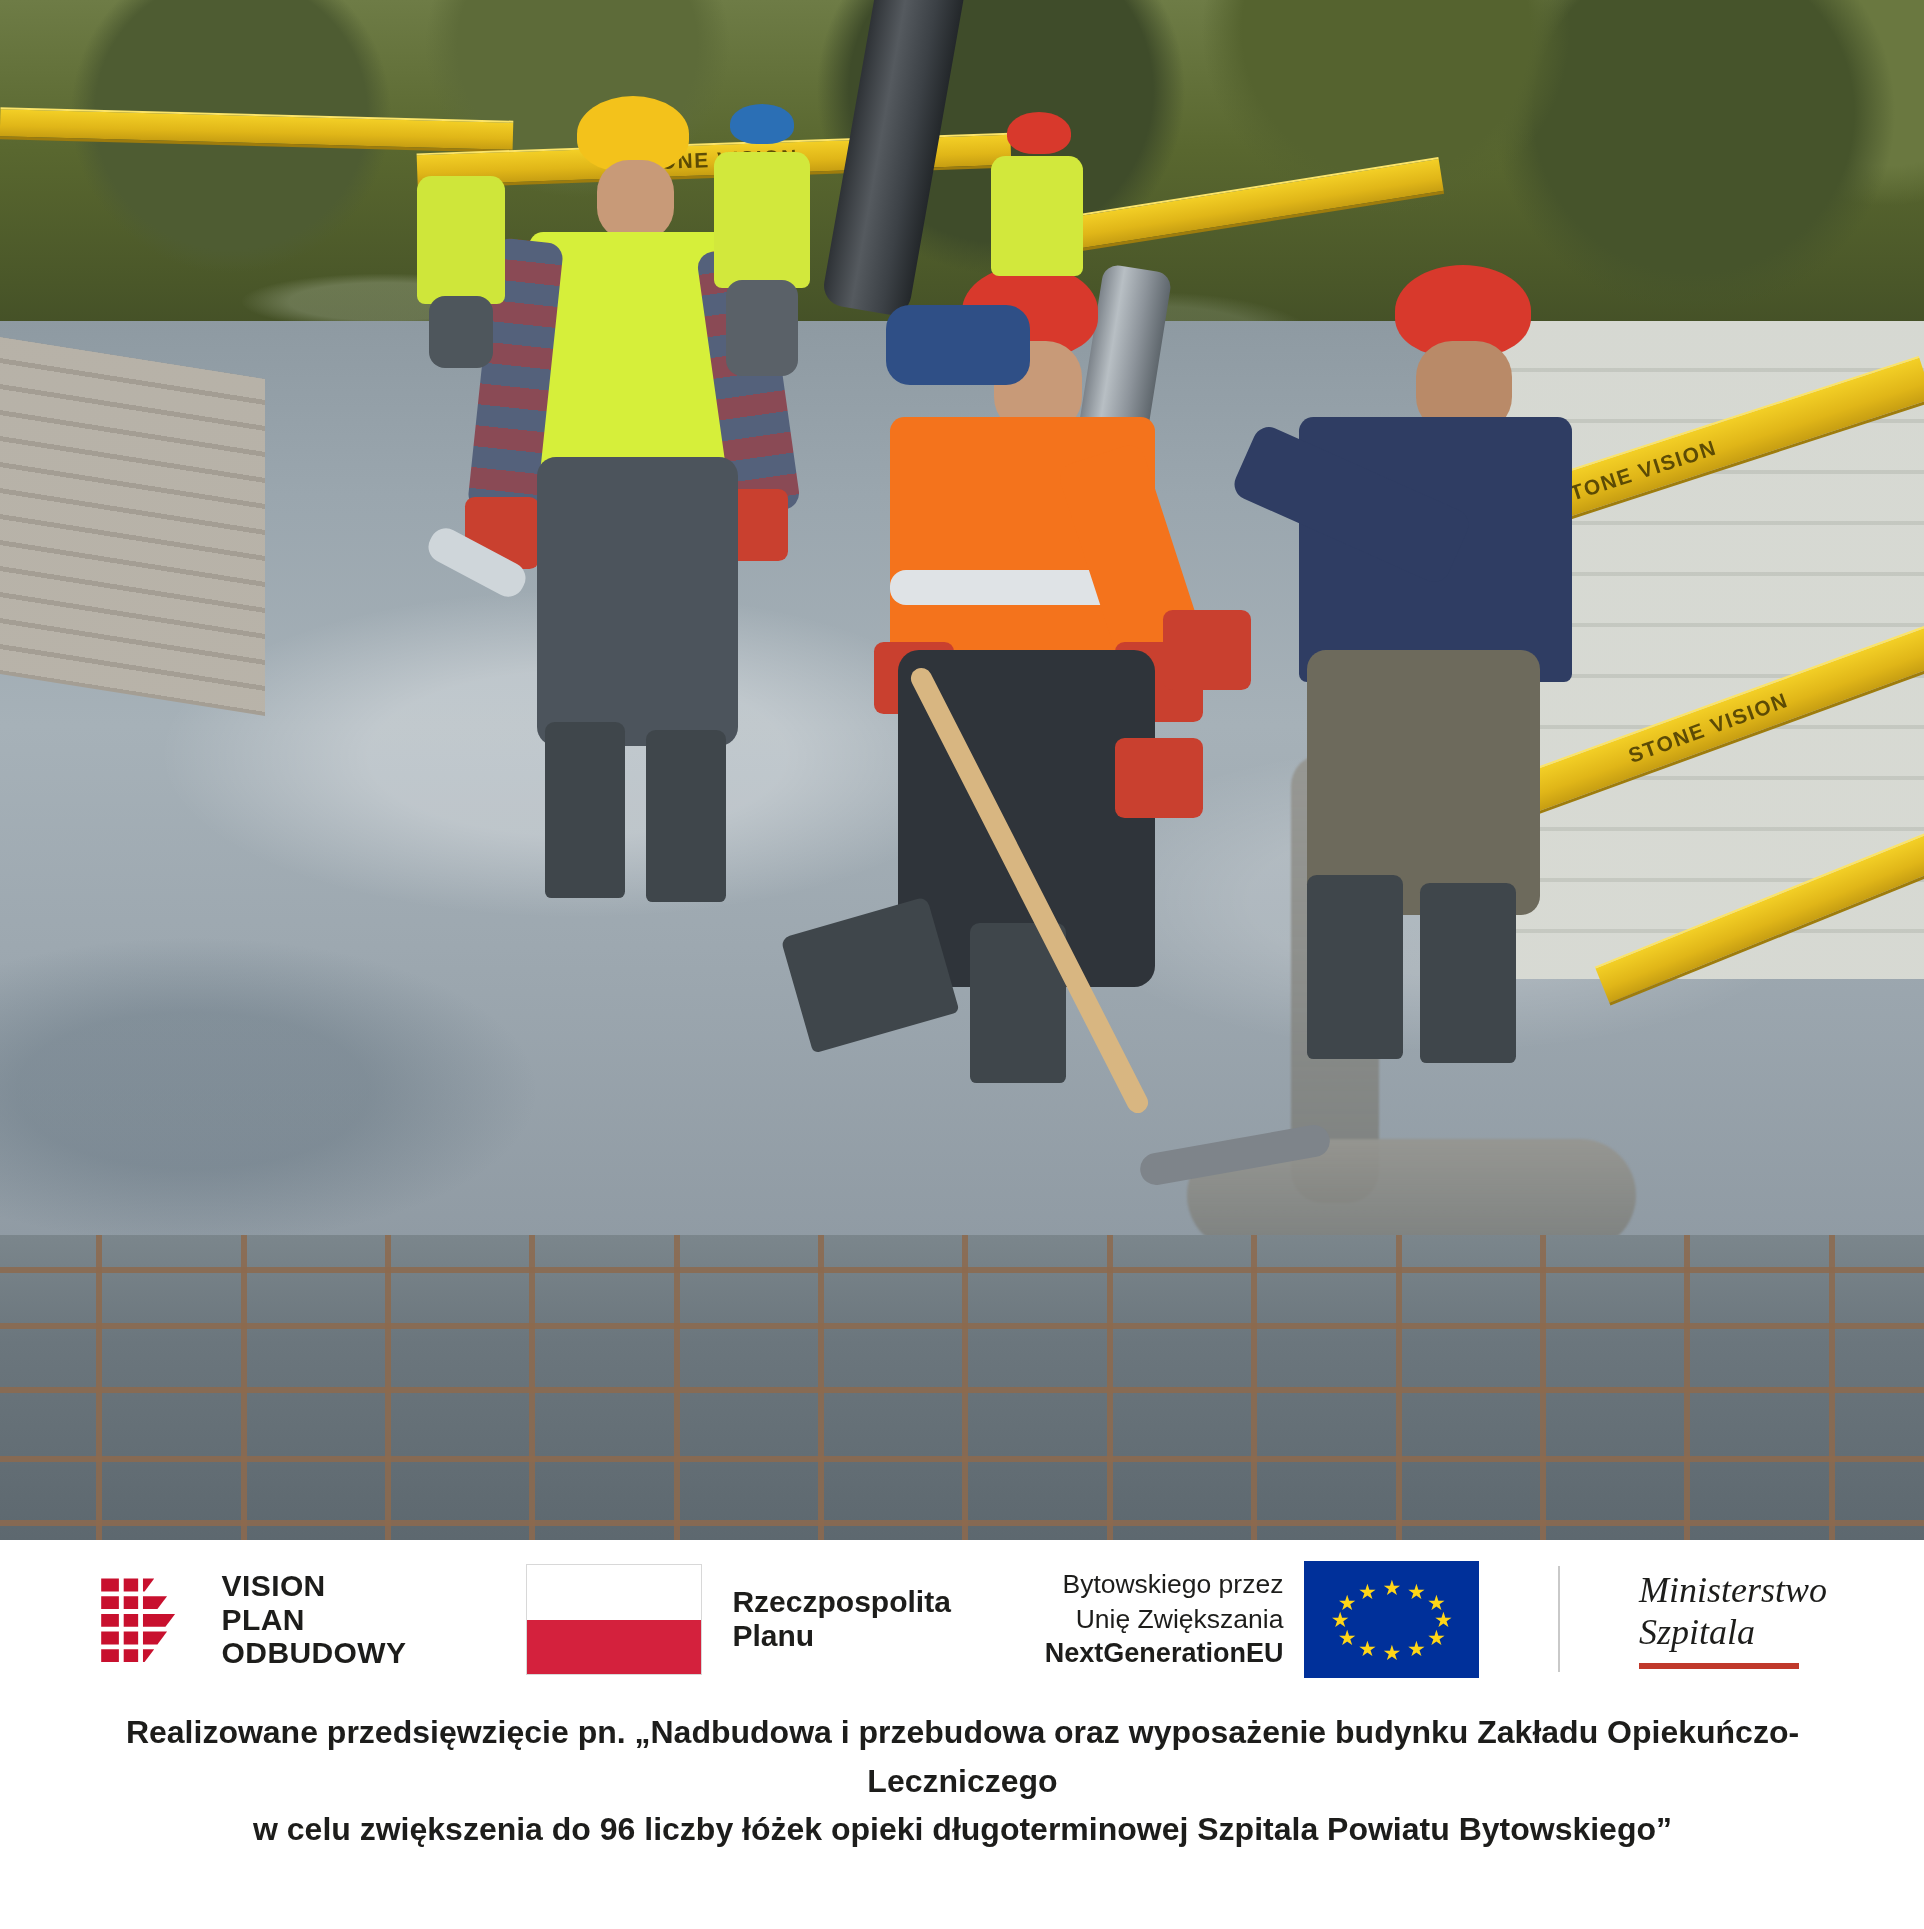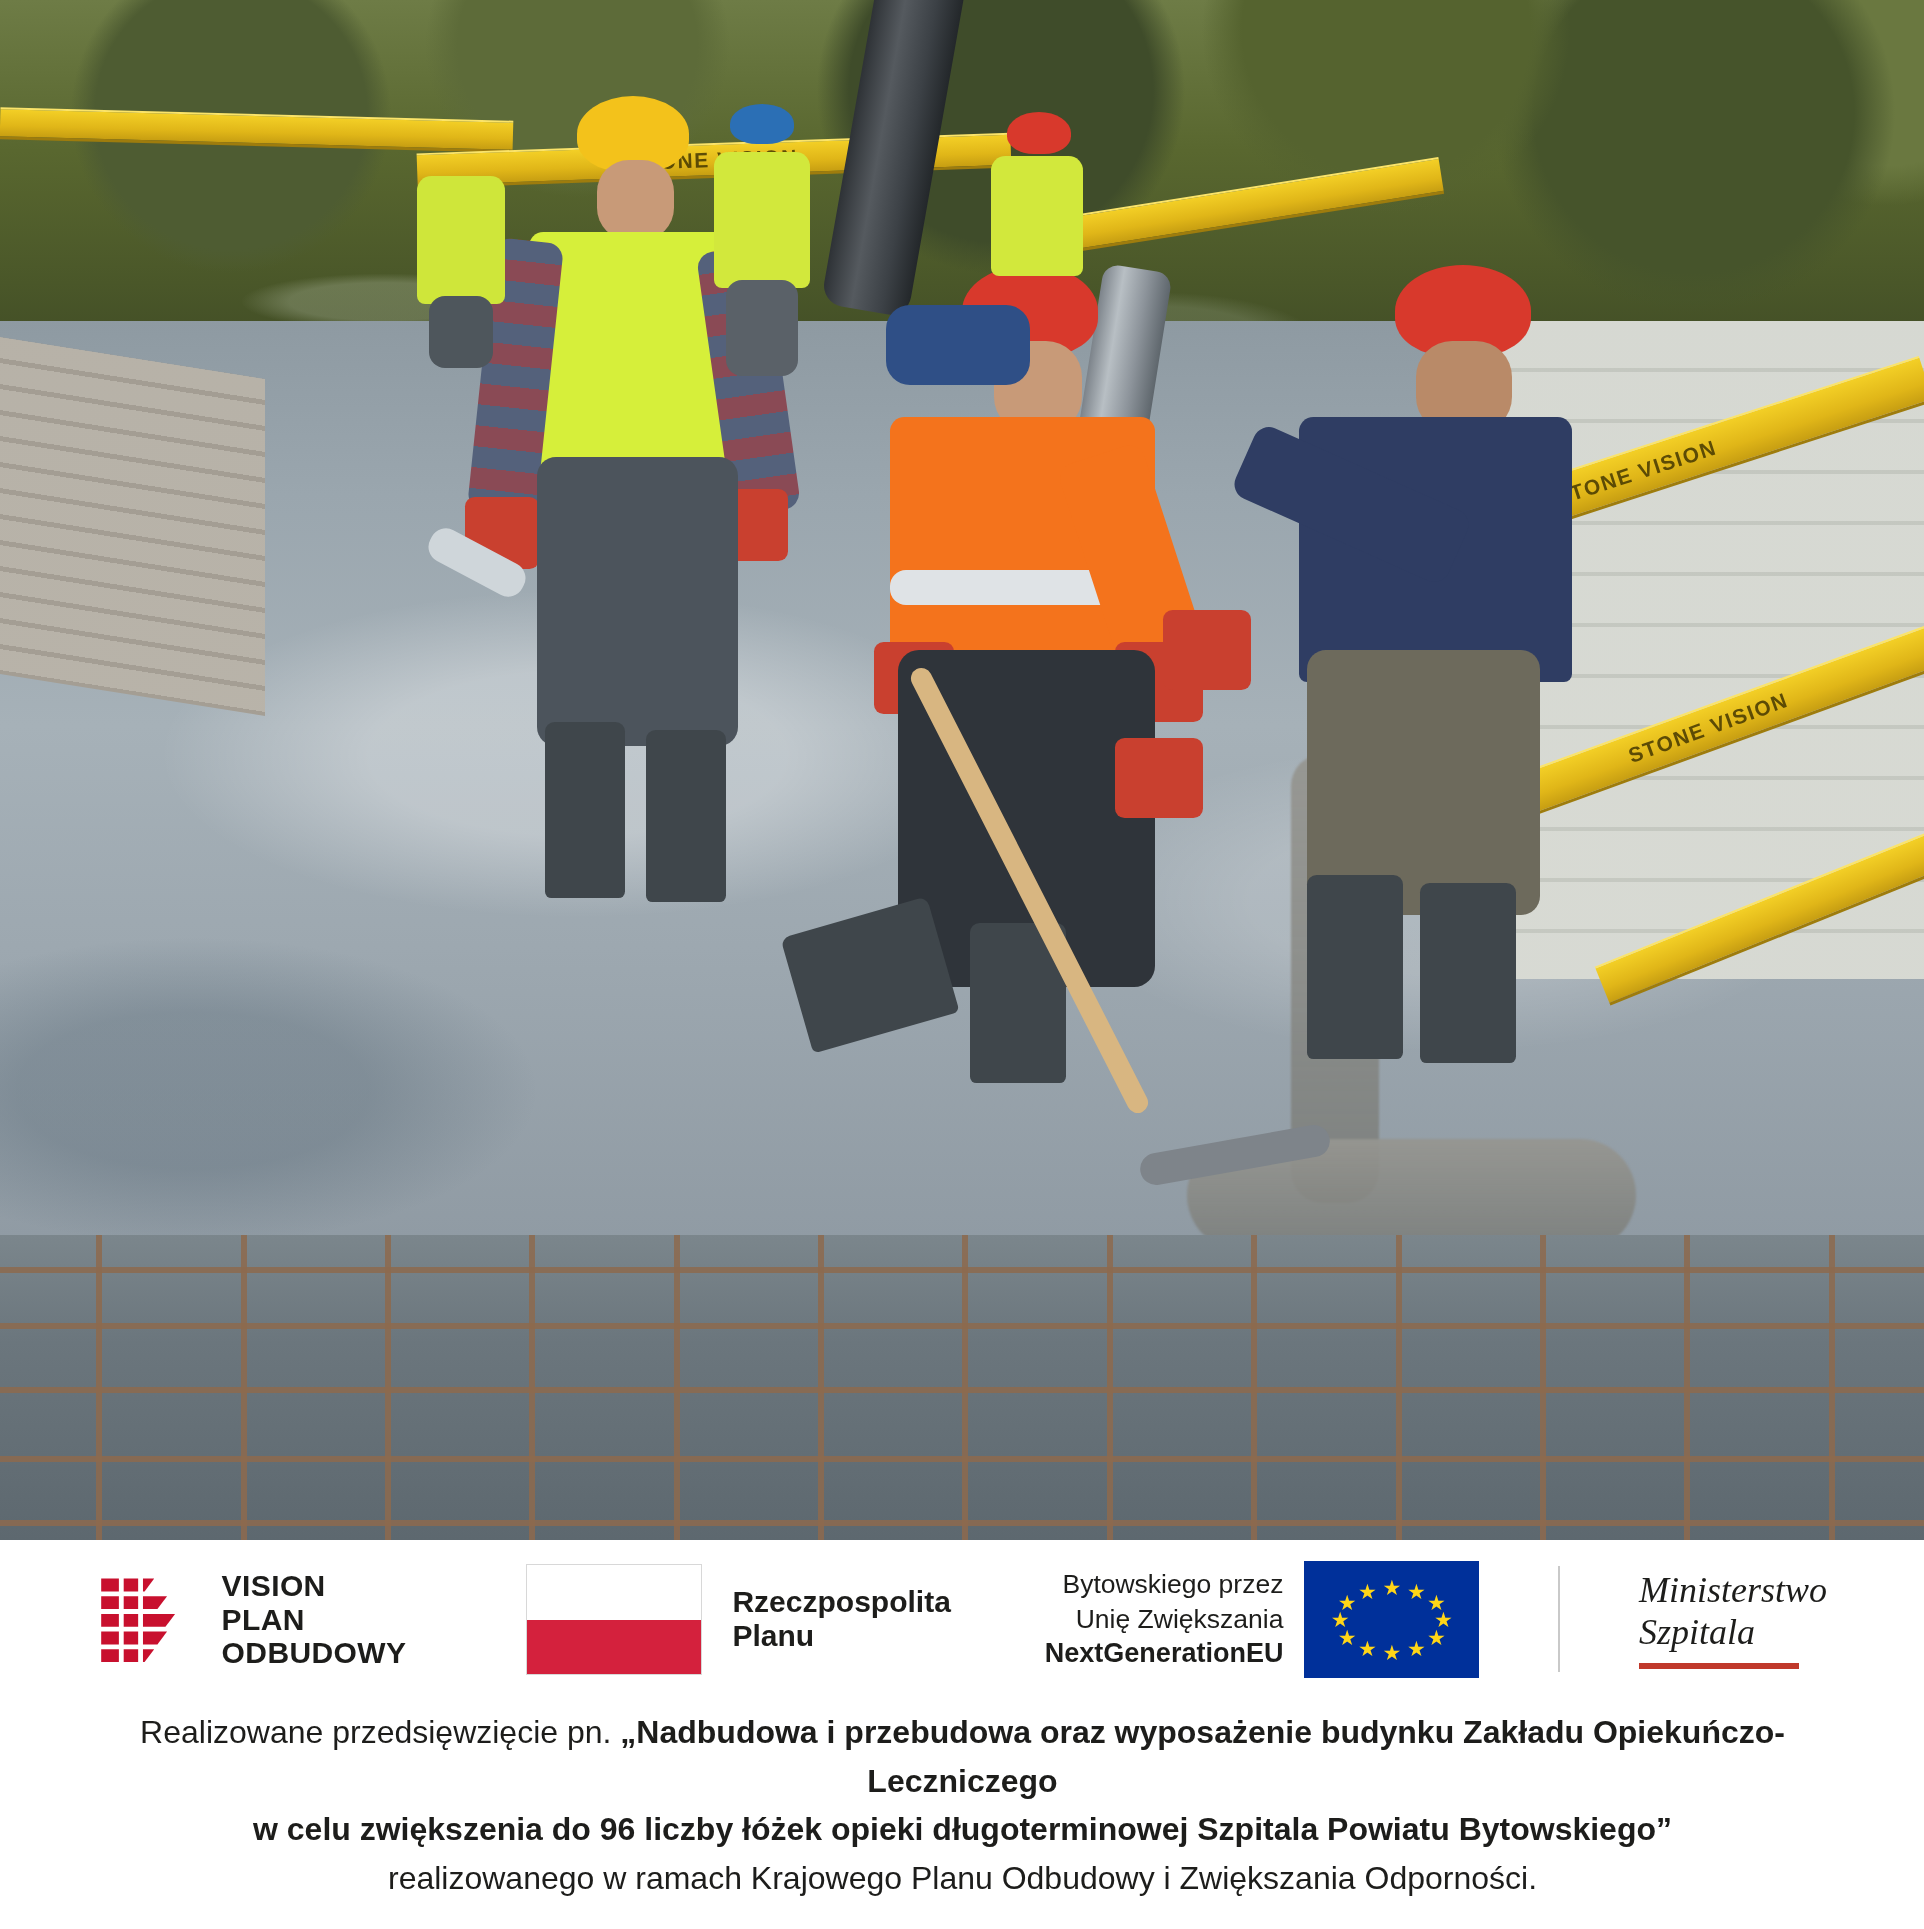--- a/index.html
+++ b/index.html
@@ -191,21 +191,21 @@
   .desc {
     position: absolute;
     left: 0; top: 168px;
     width: 1925px;
     text-align: center;
     color: #1d1d1b;
     font-size: 32px;
     line-height: 1.52;
     padding: 0 72px;
   }
-  .desc .l1 .pre { font-weight: normal; }
+  .desc .l1 .pre { font-weight: bold; }
   .desc .l1 .strong, .desc .l2 { font-weight: bold; }
   .desc .l3 { font-weight: normal; }
 </style>
 </head>
 <body>
 
 <div class="page">
 
   <div class="photo">
 
@@ -381,18 +381,17 @@
         <div class="mz-rule"></div>
       </div>
 
     </div>
 
     <div class="desc">
       <div class="l1">
         <span class="pre">Realizowane przedsięwzięcie pn. </span><span class="strong">„Nadbudowa i przebudowa oraz wyposażenie budynku Zakładu Opiekuńczo-Leczniczego</span>
       </div>
       <div class="l2">w celu zwiększenia do 96 liczby łóżek opieki długoterminowej Szpitala Powiatu Bytowskiego”</div>
-      <div class="l3">realizowanego w ramach Krajowego Planu Odbudowy i Zwiększania Odporności.</div>
     </div>
 
   </div>
 </div>
 
 
 </body></html>

